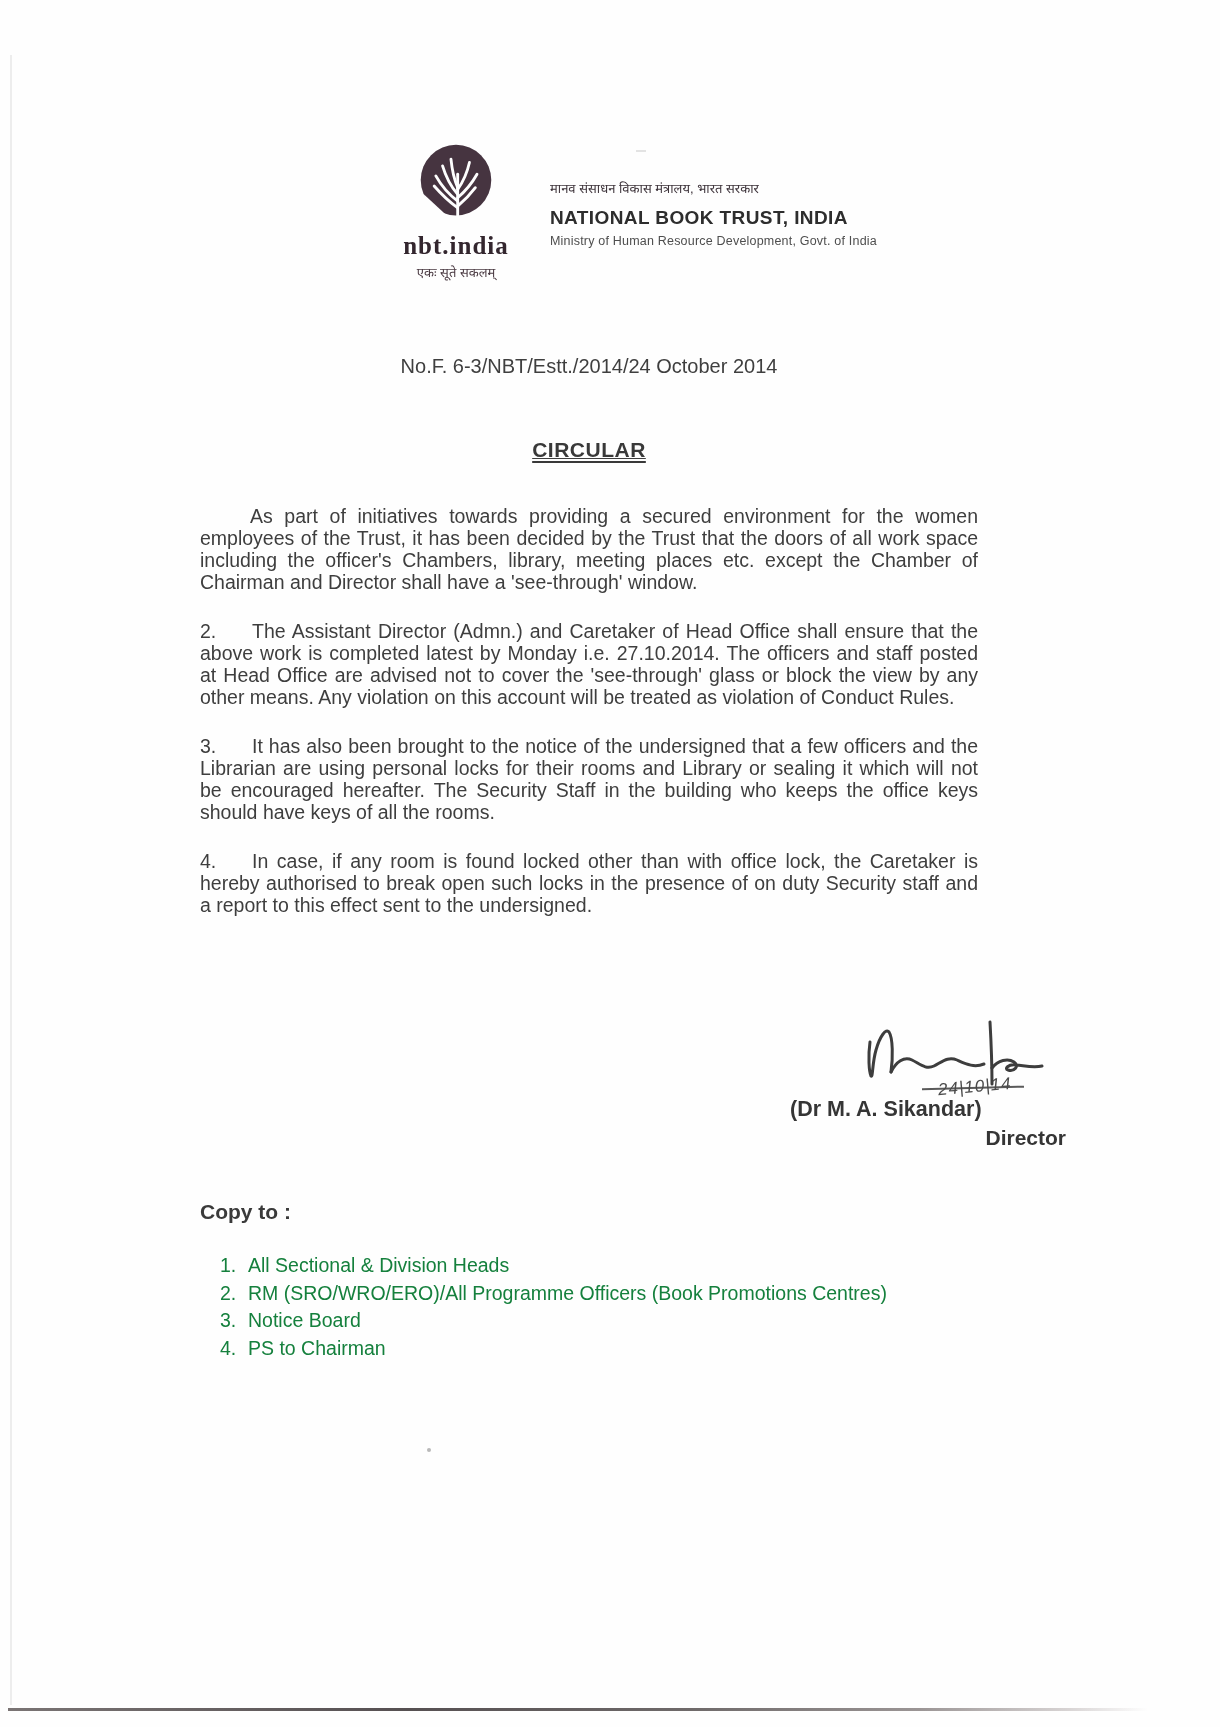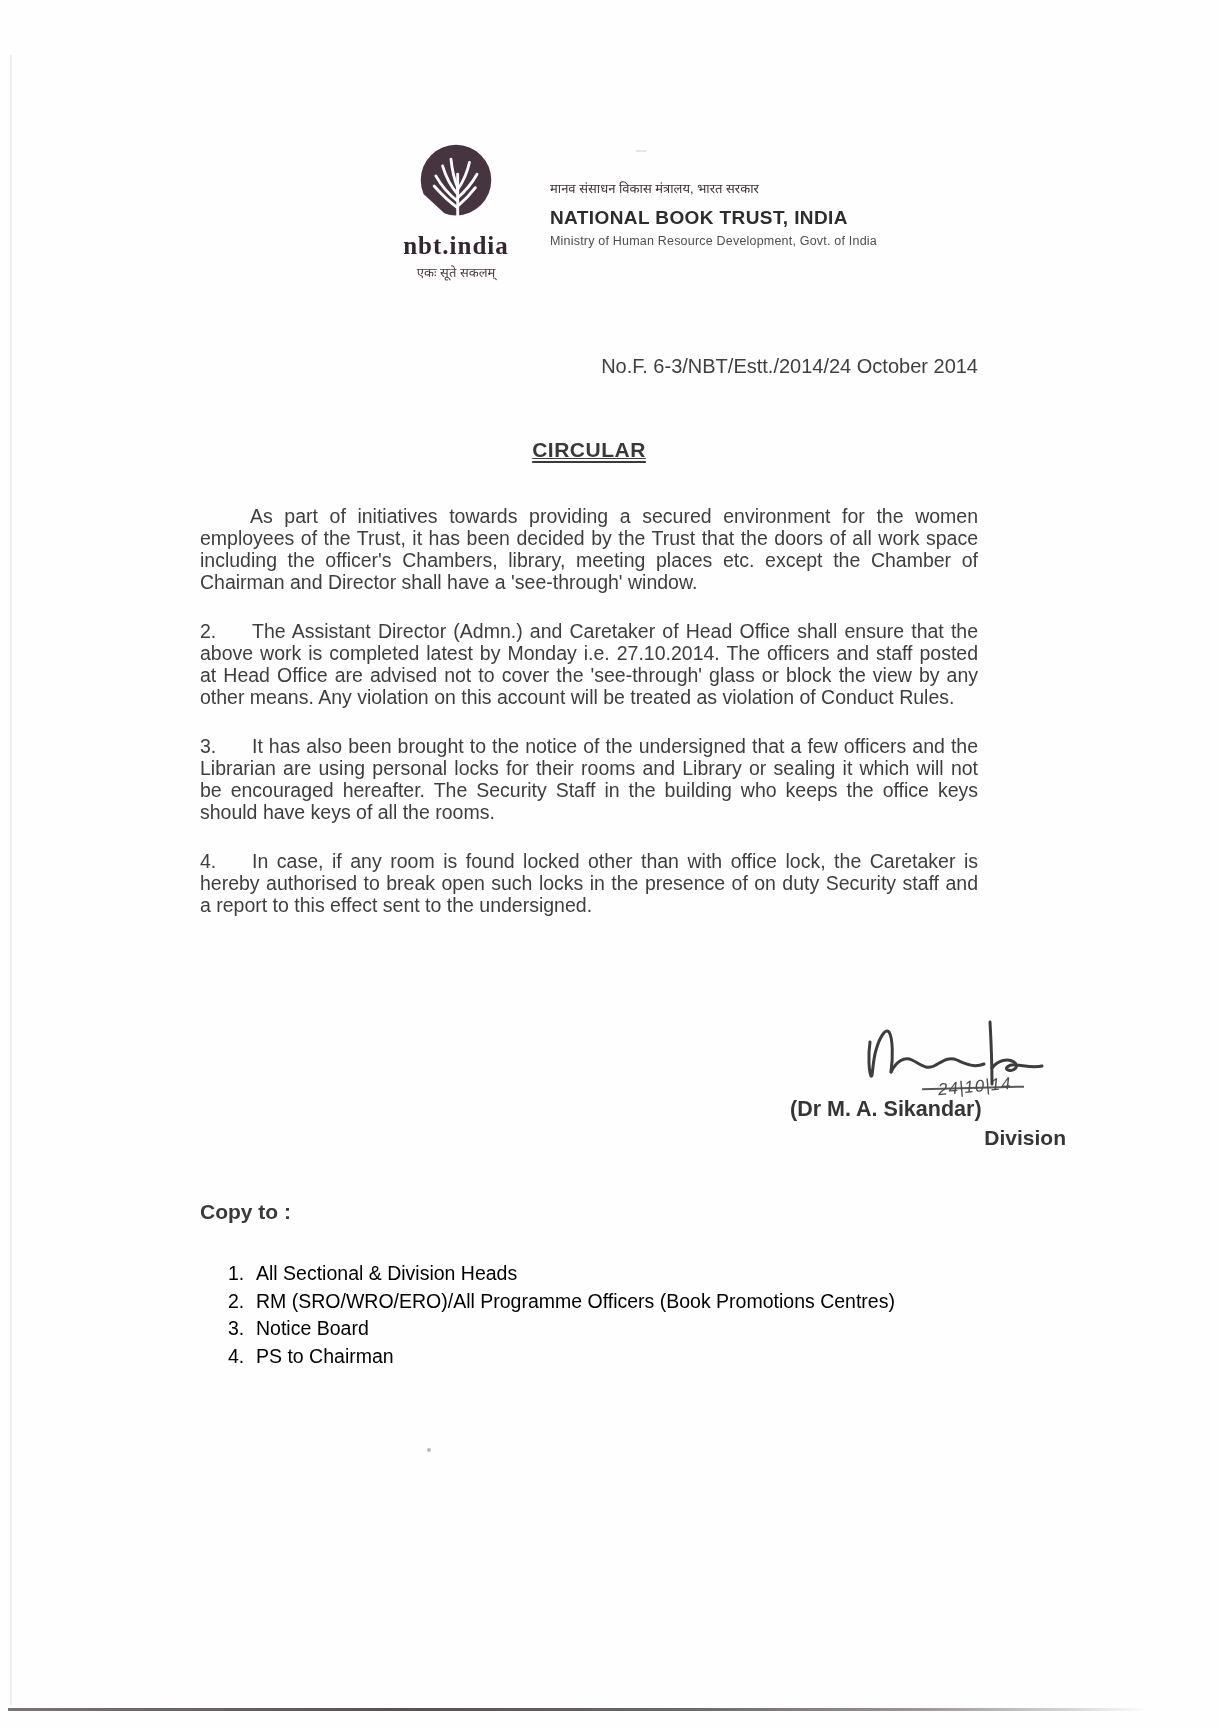--- a/index.html
+++ b/index.html
@@ -24,21 +24,21 @@
     color:#33262e;letter-spacing:1px;margin-top:2px;}
   .motto{font-size:13px;color:#4a3a42;margin-top:3px;}
   .org-block{left:550px;top:180px;line-height:1.15;}
   .org-hindi{font-size:25px;font-weight:bold;color:#2b2228;}
   .ministry-hindi{font-size:13px;color:#3d333a;margin-top:2px;}
   .org-english{font-size:19px;font-weight:bold;color:#2d2d2d;letter-spacing:0.4px;margin-top:10px;}
   .ministry-english{font-size:12.5px;color:#4e4e4e;margin-top:5px;letter-spacing:0.2px;}
 
   
   .ref-row{left:200px;top:355px;width:778px;display:flex;
-    justify-content:flex-end;font-size:20px;color:#3f3f3f;}
+    justify-content:center;font-size:20px;color:#3f3f3f;}
 
   
   .doc-title{left:200px;top:438px;width:778px;text-align:center;text-decoration:underline;}
   .doc-title span{font-weight:bold;font-size:21px;letter-spacing:0.5px;color:#393939;
     text-decoration:underline;text-underline-offset:4px;text-decoration-thickness:2px;}
 
   
   .body-text{left:200px;top:505px;width:778px;font-size:19.5px;
     line-height:22px;text-align:justify;color:#3e3e3e;}
   .body-text p{margin:0 0 27px 0;}
@@ -51,22 +51,22 @@
     transform:rotate(-1.5deg);}
   .sig-date{left:938px;top:1077px;font-size:17px;font-style:italic;color:#4a4a4a;
     transform:rotate(-5deg);letter-spacing:1px;}
   .sig-name{left:790px;top:1097px;width:300px;text-align:left;
     font-weight:bold;font-size:21.5px;color:#353535;}
   .sig-role{left:790px;top:1126px;width:300px;text-align:right;
     font-weight:bold;font-size:21px;color:#353535;padding-right:24px;box-sizing:border-box;}
 
   
   .copy-label{left:200px;top:1200px;font-weight:bold;font-size:21px;color:#3a3a3a;}
-  .copy-list{left:220px;top:1252px;font-size:19.5px;line-height:27.5px;color:#000000;
-    list-style:none;margin:8px;padding:0;}
+  .copy-list{left:220px;top:1252px;font-size:19.5px;line-height:27.5px;color:#15803d;
+    list-style:none;margin:0;padding:0;}
   .copy-list li{white-space:nowrap;}
   .copy-list .num{display:inline-block;width:28px;}
 </style>
 </head>
 <body>
 
 <div class="abs edge-left"></div>
 <div class="abs edge-bottom"></div>
 <div class="abs speck1"></div>
 <div class="abs speck2"></div>
@@ -116,21 +116,21 @@
   <g stroke="#3d3d3d" stroke-width="3" fill="none" stroke-linecap="round">
     <path d="M8,28 C6,42 7,58 9,62 C11,64 10,50 14,36 C18,22 24,14 27,18 C31,24 31,44 29,58"></path>
     <path d="M29,58 C34,48 42,42 50,46 C58,50 64,56 72,52 C80,48 86,42 95,46 C104,50 112,54 122,50"></path>
     <path d="M128,8 C129,26 130,48 130,70"></path>
     <path d="M130,54 C136,46 146,44 152,48 C158,52 152,58 146,56 C142,55 146,50 154,51 C164,52 172,54 180,52"></path>
   </g>
 </svg>
 <div class="abs sig-date-line"></div>
 <div class="abs sig-date">24|10|14</div>
 <div class="abs sig-name">(Dr M. A. Sikandar)</div>
-<div class="abs sig-role">Division</div>
+<div class="abs sig-role">Director</div>
 
 <div class="abs copy-label">Copy to :</div>
 <ol class="abs copy-list">
   <li><span class="num">1.</span><span>All Sectional &amp; Division Heads</span></li>
   <li><span class="num">2.</span><span>RM (SRO/WRO/ERO)/All Programme Officers (Book Promotions Centres)</span></li>
   <li><span class="num">3.</span><span>Notice Board</span></li>
   <li><span class="num">4.</span><span>PS to Chairman</span></li>
 </ol>
 
 </body></html>

